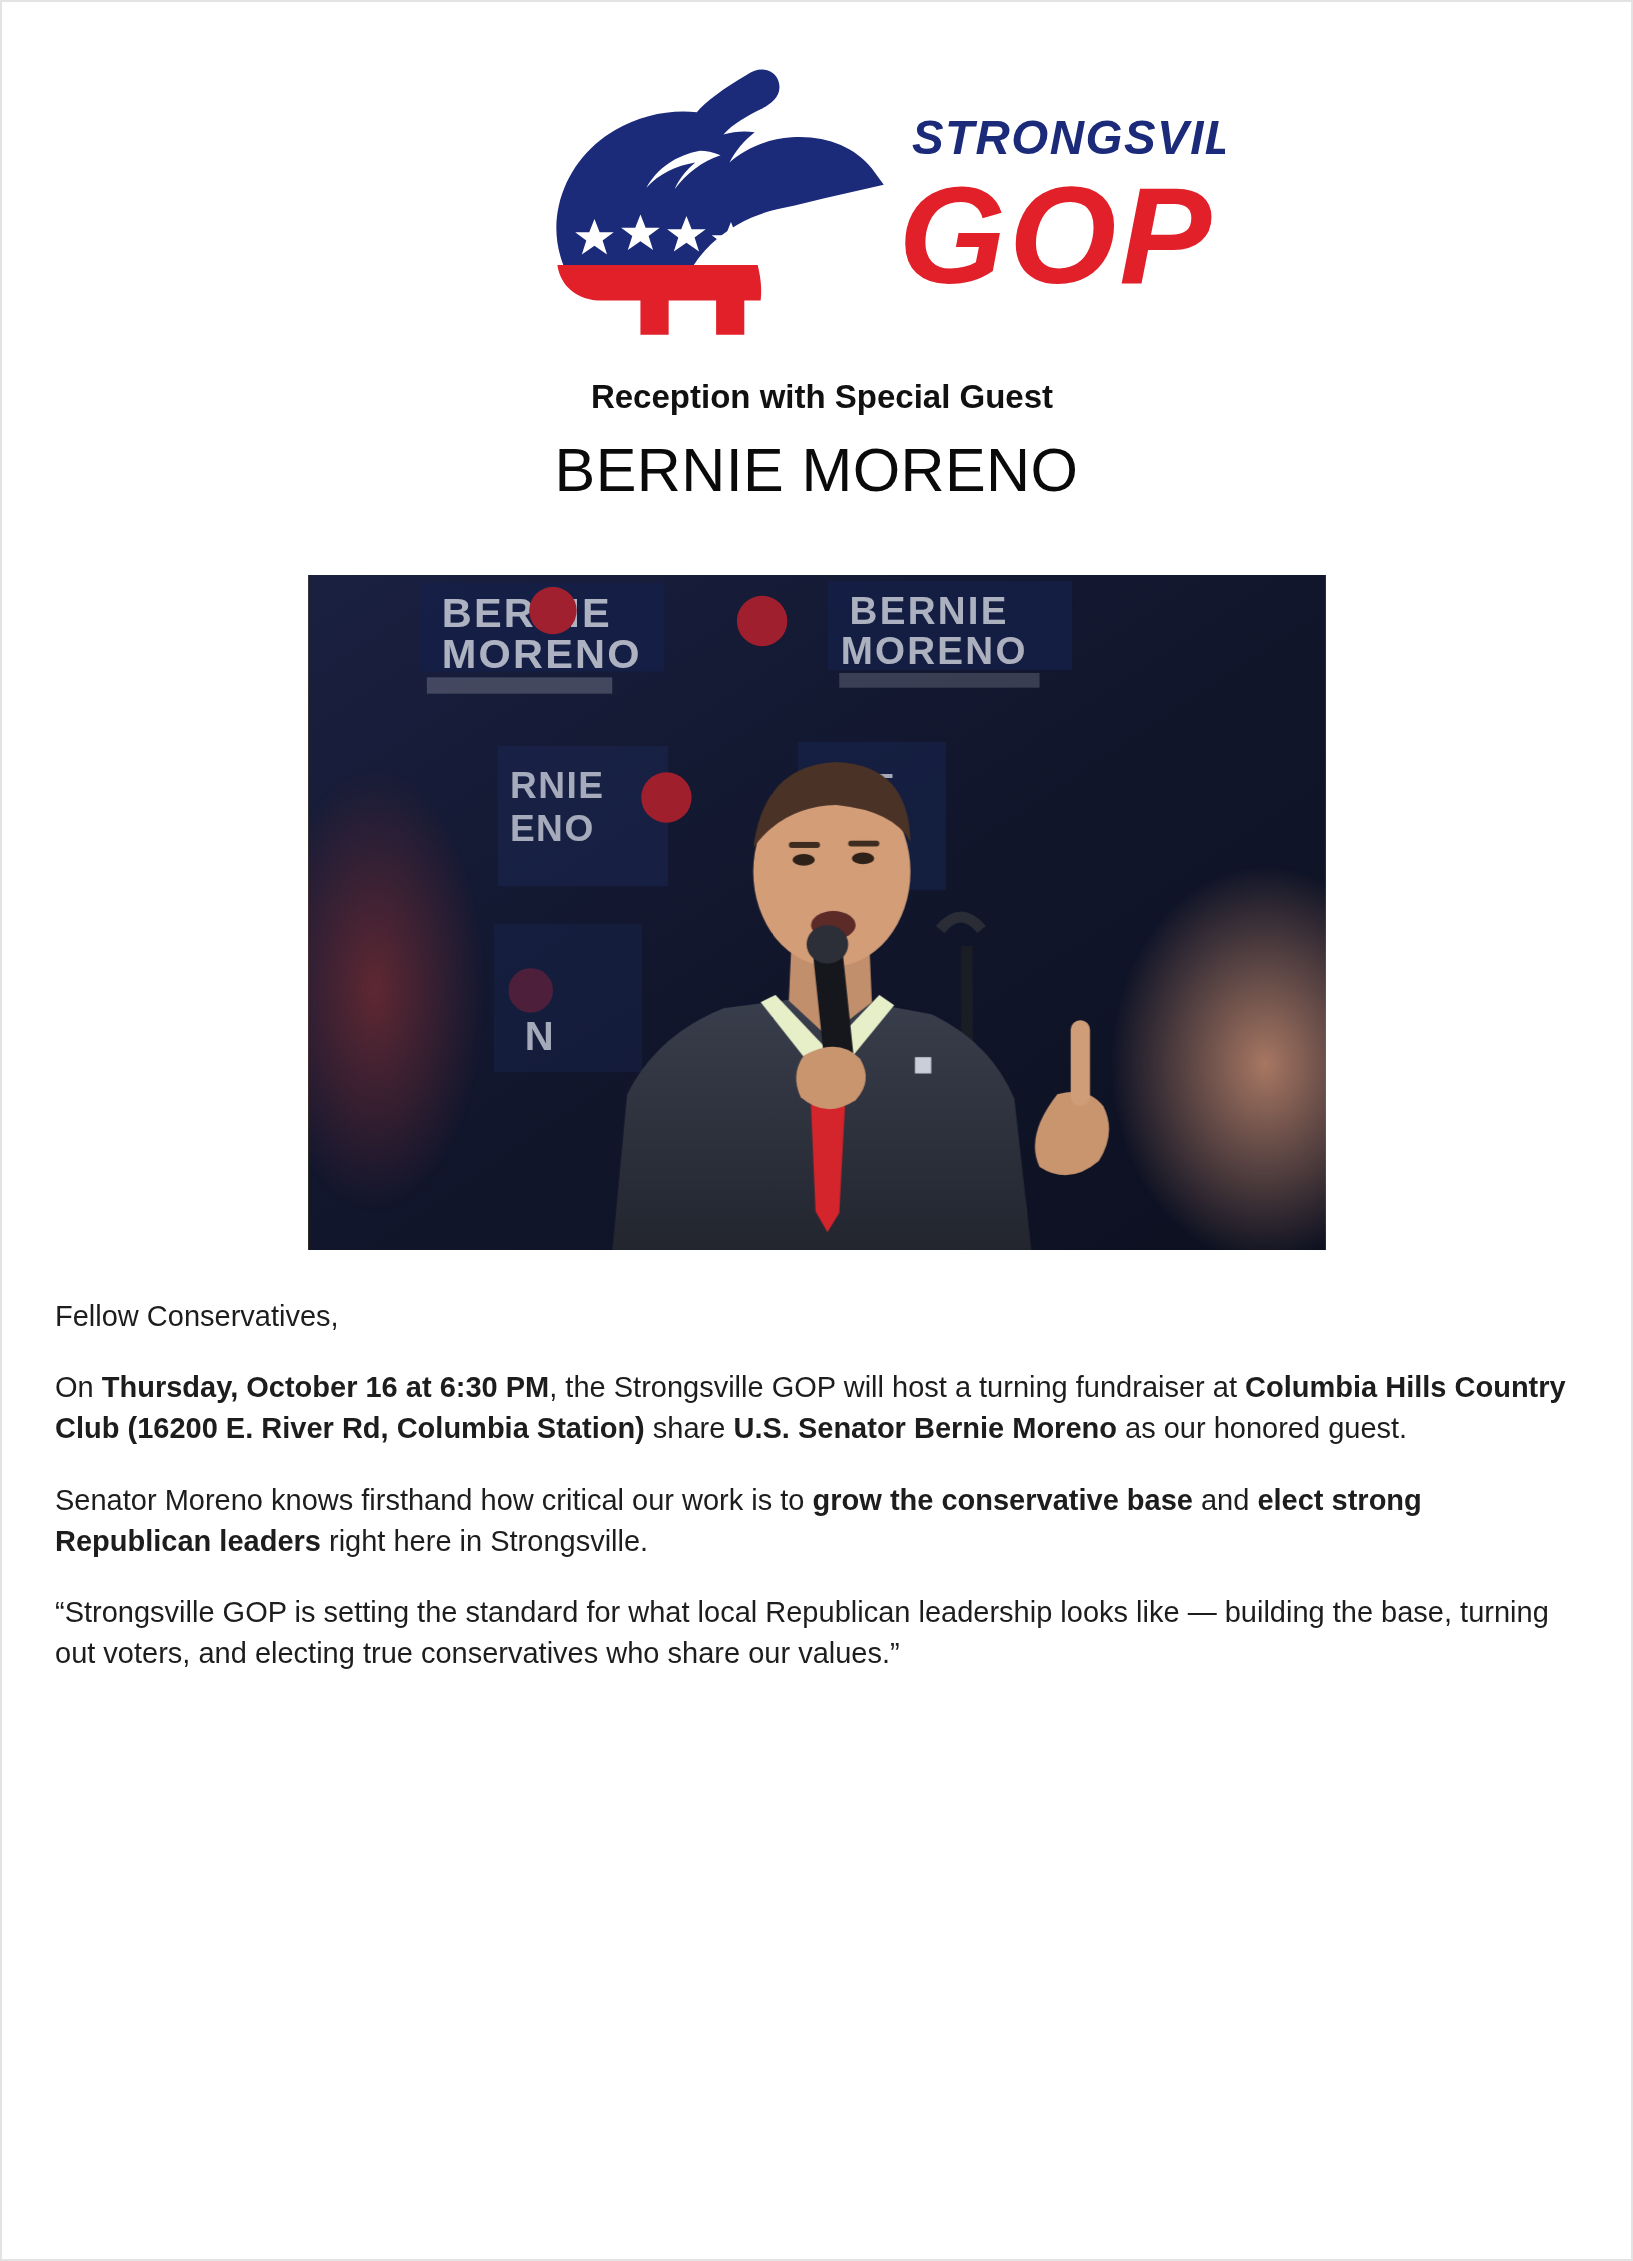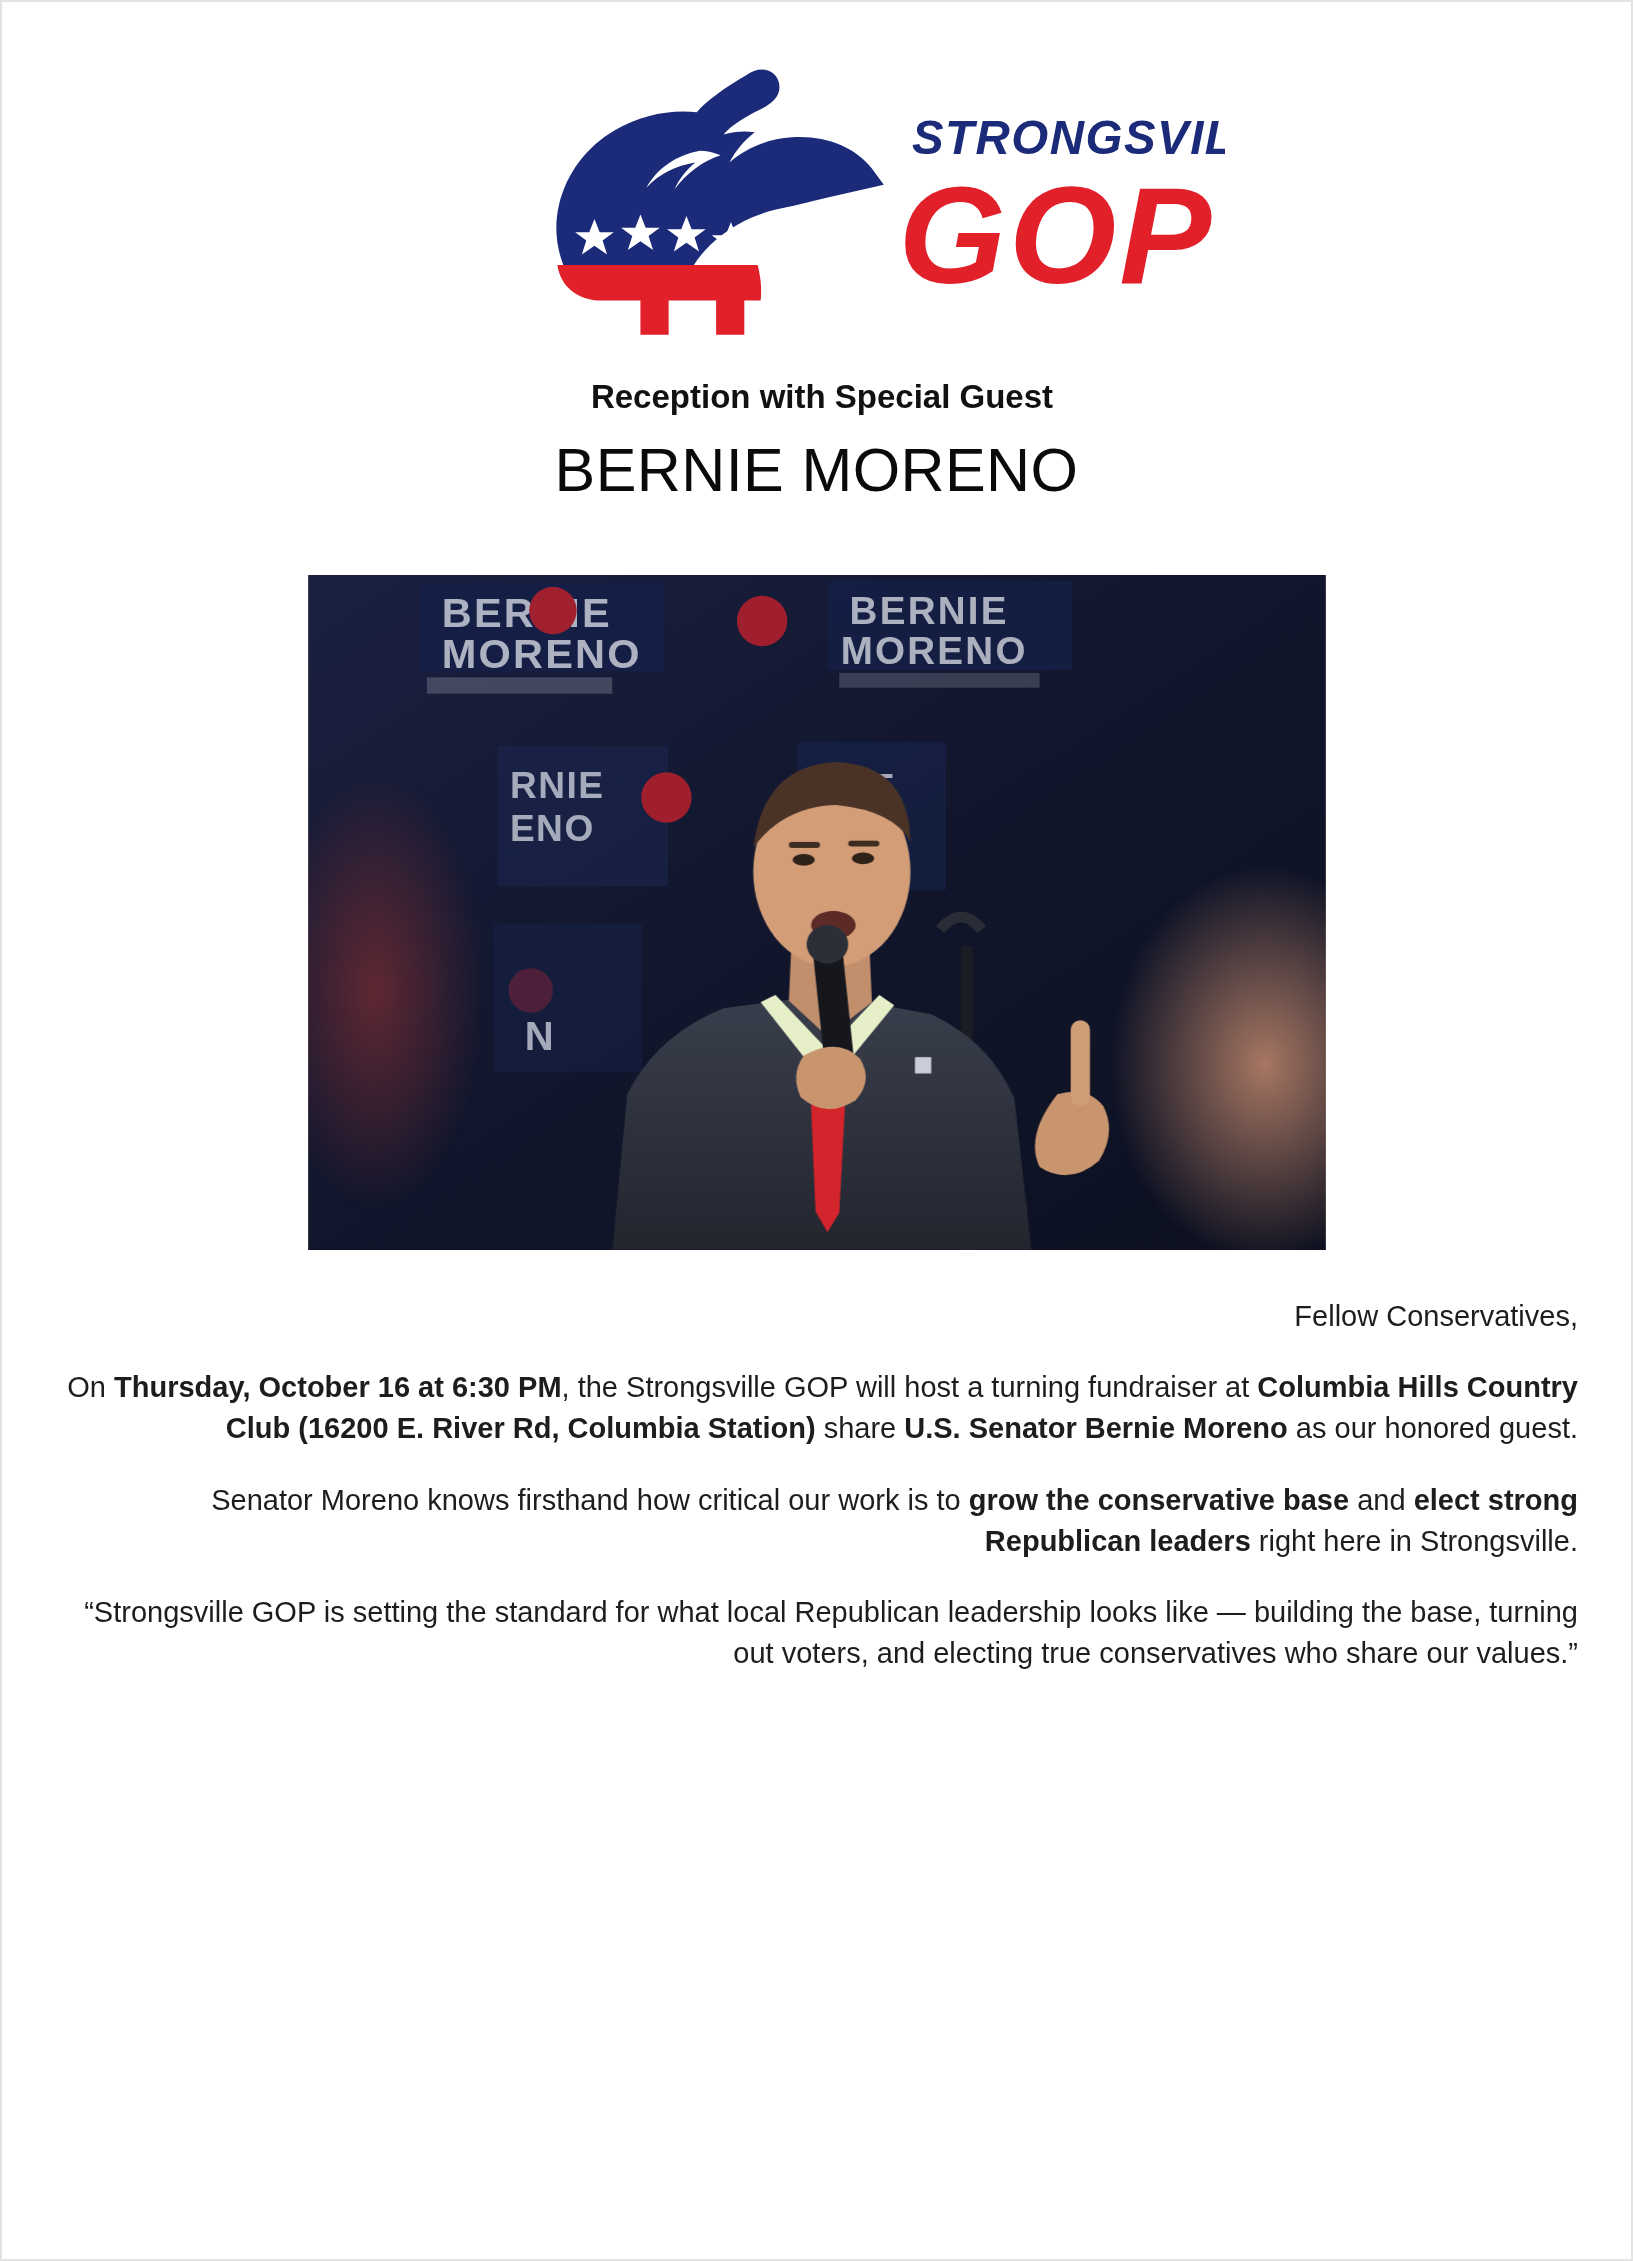--- a/index.html
+++ b/index.html
@@ -75,34 +75,33 @@
     line-height: 1.1;
   }
 
   
   .photo-wrap {
     position: relative;
     width: 1018px;
     height: 675px;
     margin: 71px auto 8px auto;
     overflow: hidden;
-    background: #fef9c3;
+    background: #eab308;
   }
   .photo-svg { display:block; width: 1018px; height: 675px; }
 
   
   .body-copy {
     margin: 46px 53px 0 53px;
     font-size: 29px;
     line-height: 1.42;
     color: #1d1d1d;
   }
   .body-copy p {
     margin: 8px 0 30px 0;
-    text-align: right;
   }
   .body-copy p:last-child { margin-bottom: 0; }
   .body-copy b { font-weight: bold; }
 </style>
 </head>
 <body>
 
 <div class="page">
 
   <div class="logo-block">

